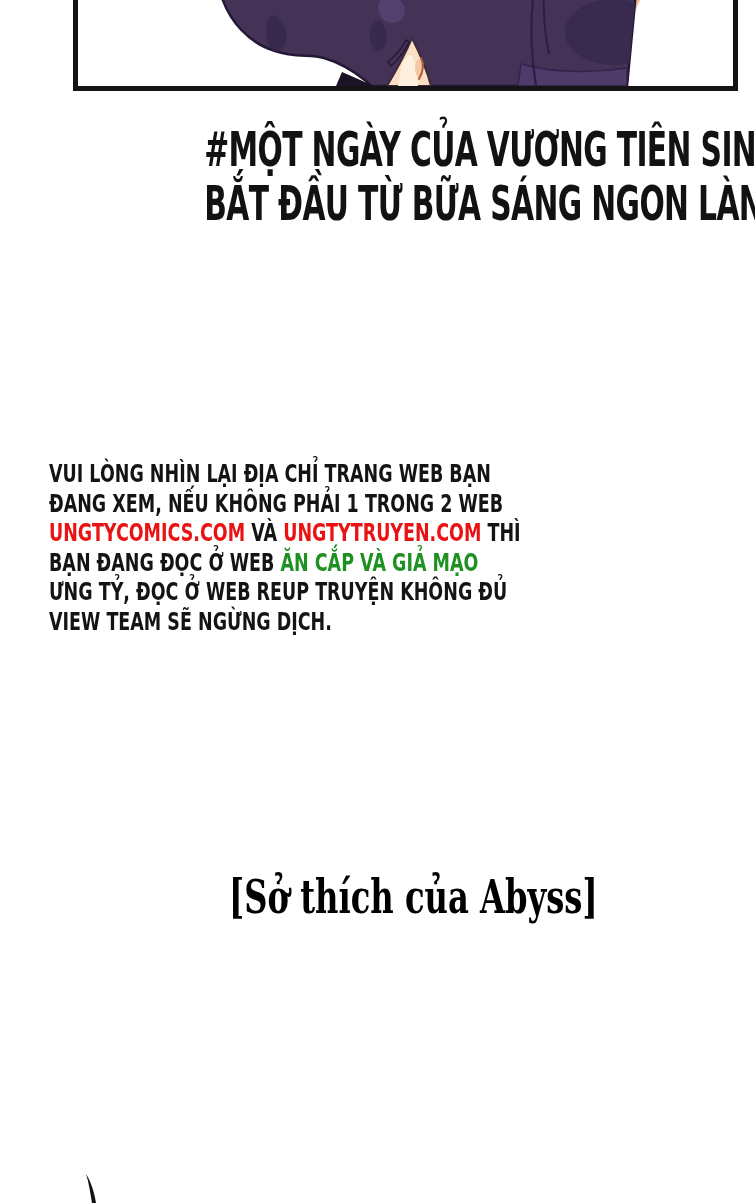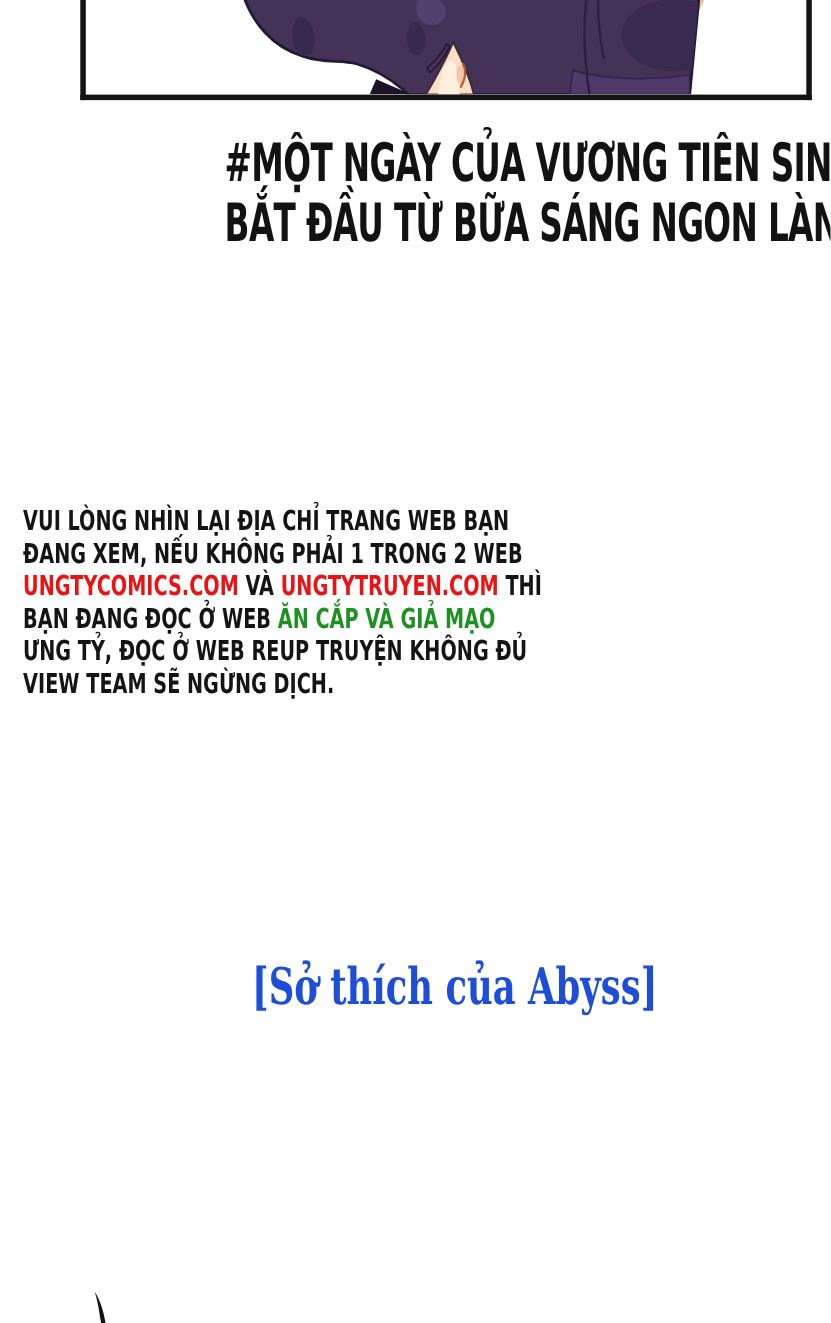--- a/index.html
+++ b/index.html
@@ -21,33 +21,33 @@
     position:absolute;left:75px;top:122px;width:680px;
     text-align:center;color:#121212;
   }
   .title-line{
     display:block;white-space:nowrap;
     font-weight:bold;font-size:48px;line-height:54px;letter-spacing:-1px;
     transform:scaleX(0.62);transform-origin:50% 50%;
   }
   
   .notice{
-    position:absolute;left:21px;top:459px;width:700px;color:#141414;
+    position:absolute;left:49px;top:459px;width:700px;color:#141414;
   }
   .notice-line{
     display:block;white-space:nowrap;
     font-weight:bold;font-size:25px;line-height:29.5px;letter-spacing:0px;
     transform:scaleX(0.70);transform-origin:0 50%;
   }
   .c-red{color:#ea1212;}
   .c-green{color:#1f9122;}
   
   .caption{
     position:absolute;left:150px;top:868px;width:470px;
-    text-align:left;color:#1d4ed8;text-decoration:underline;
+    text-align:left;color:#000000;text-decoration:underline;
   }
   .caption-inner{
     display:inline-block;white-space:nowrap;
     font-family:"DejaVu Serif", serif;font-weight:bold;
     font-size:46px;line-height:58px;
     transform:scaleX(0.70);transform-origin:50% 50%;
   }
   
   .bottom-stroke{position:absolute;left:80px;top:1172px;width:40px;height:31px;}
 </style>

